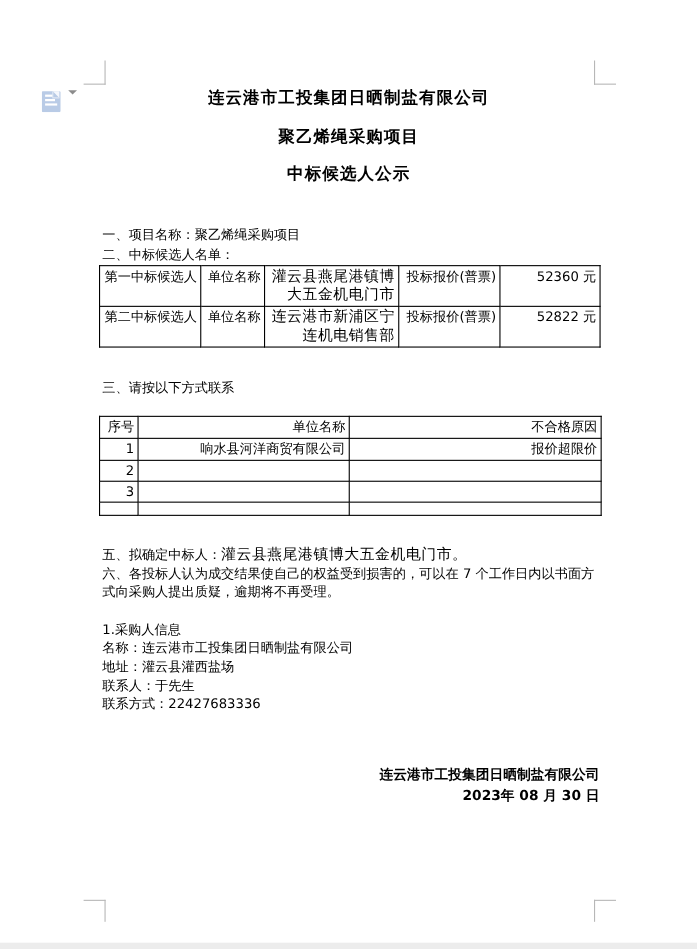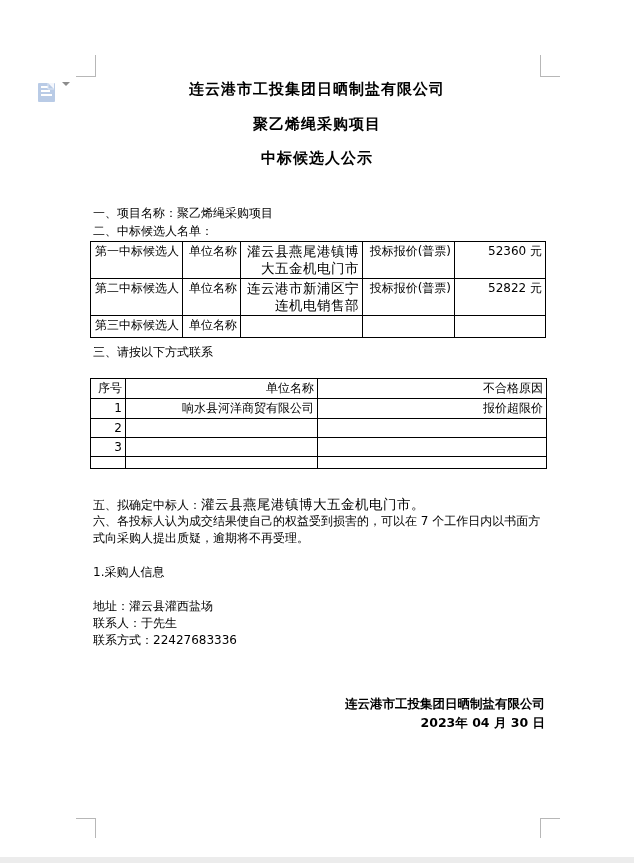--- a/index.html
+++ b/index.html
@@ -96,27 +96,20 @@
       <td>投标报价(普票)</td>
       <td>52360 元</td>
     </tr>
     <tr style="height:33px">
       <td>第二中标候选人</td>
       <td>单位名称</td>
       <td class="big-cell">连云港市新浦区宁连机电销售部</td>
       <td>投标报价(普票)</td>
       <td>52822 元</td>
     </tr>
-    <tr style="height:22px">
-      <td>第三中标候选人</td>
-      <td>单位名称</td>
-      <td class="big-cell"></td>
-      <td></td>
-      <td></td>
-    </tr>
   </tbody>
     </table>
 
   <div class="bl" style="top:344px">三、请按以下方式联系</div>
 
   <table id="invalid-table" class="tbl">
     <colgroup>
         <col style="width:35px">
         <col style="width:192px">
         <col style="width:229px">
@@ -147,23 +140,24 @@
       <td></td>
       <td></td>
     </tr>
   </tbody>
     </table>
 
   <div class="bl" style="top:496px"><span>五、拟确定中标人：</span><span class="s5-big">灌云县燕尾港镇博大五金机电门市。</span></div>
   <div id="s6" class="bl" style="top:513px">六、各投标人认为成交结果使自己的权益受到损害的，可以在 7 个工作日内以书面方式向采购人提出质疑，逾期将不再受理。</div>
 
   <div class="bl" style="top:564px">1.采购人信息</div>
+  <div class="bl" style="top:581px">名称：连云港市工投集团日晒制盐有限公司</div>
   <div class="bl" style="top:598px">地址：灌云县灌西盐场</div>
   <div class="bl" style="top:615px">联系人：于先生</div>
   <div class="bl" style="top:632px">联系方式：22427683336</div>
 
   <div class="footer">
     <div>连云港市工投集团日晒制盐有限公司</div>
-    <div>2023年 04 月 30 日</div>
+    <div>2023年 08 月 30 日</div>
   </div>
 
   <div class="page-bottom-edge"></div>
 </div>
 
 </body></html>

